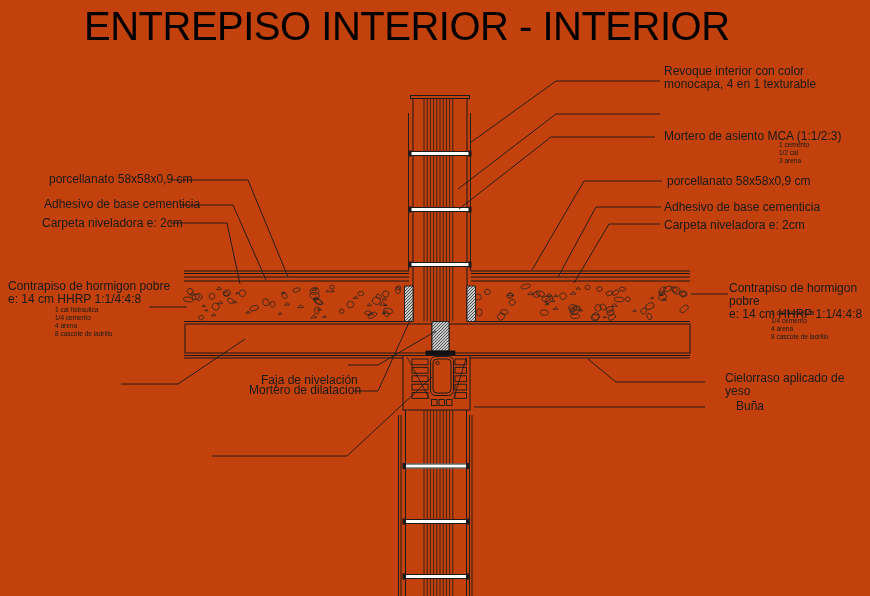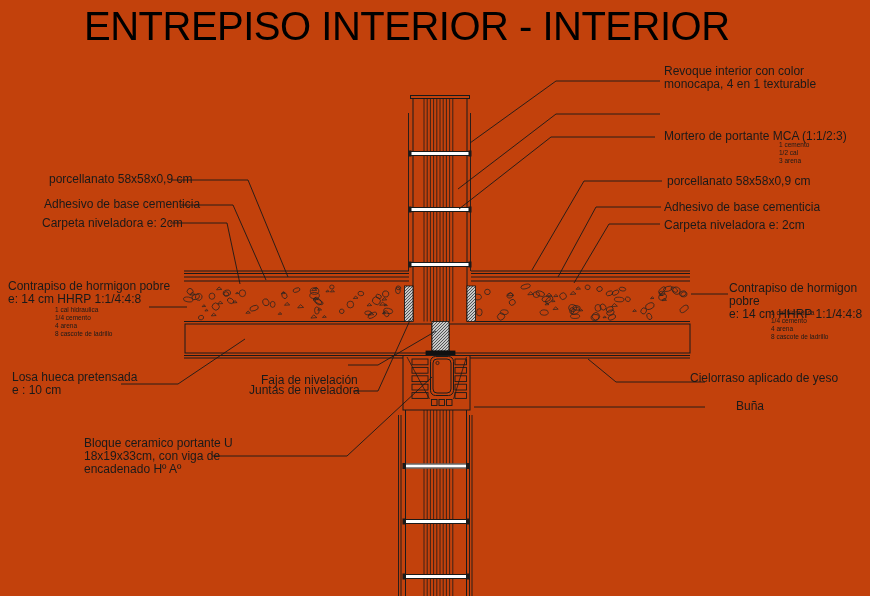--- a/index.html
+++ b/index.html
@@ -304,21 +304,21 @@
       <polyline points="348,365 378,365 436,331"></polyline>
       <polyline points="353,391 378,391 411,318"></polyline>
       <polyline points="212,456 347,456 432,377"></polyline>
     </g>
   </svg>
 
   <div class="title">ENTREPISO INTERIOR - INTERIOR</div>
 
   <div class="lbl" style="left:664px;top:65px">Revoque interior con color
 monocapa, 4 en 1 texturable</div>
-  <div class="lbl" style="left:664px;top:130px">Mortero de portante MCA (1:1/2:3)</div>
+  <div class="lbl" style="left:664px;top:130px">Mortero de asiento MCA (1:1/2:3)</div>
   <div class="mix" style="left:779px;top:141px">
     <div>1 cemento</div>
     <div>1/2 cal</div>
     <div>3 arena</div>
   </div>
 
   <div class="lbl" style="left:49px;top:173px">porcellanato 58x58x0,9 cm</div>
   <div class="lbl" style="left:44px;top:198px">Adhesivo de base cementicia</div>
   <div class="lbl" style="left:42px;top:217px">Carpeta niveladora e: 2cm</div>
 
@@ -337,22 +337,17 @@
 
   <div class="lbl" style="left:729px;top:282px">Contrapiso de hormigon pobre
 e: 14 cm HHRP 1:1/4:4:8</div>
   <div class="mix" style="left:771px;top:309px">
     <div>1 cal hidraulica</div>
     <div>1/4 cemento</div>
     <div>4 arena</div>
     <div>8 cascote de ladrillo</div>
   </div>
 
-  <div class="lbl" style="left:12px;top:371px">Losa hueca pretensada
-e : 10 cm</div>
   <div class="lbl" style="left:261px;top:374px">Faja de nivelación</div>
-  <div class="lbl" style="left:249px;top:384px">Juntas de niveladora</div>
-  <div class="lbl" style="left:690px;top:372px">Cielorraso aplicado de yeso</div>
+  <div class="lbl" style="left:249px;top:384px">Mortero de dilatacion</div>
+  <div class="lbl" style="left:725px;top:372px">Cielorraso aplicado de yeso</div>
   <div class="lbl" style="left:736px;top:400px">Buña</div>
-  <div class="lbl" style="left:84px;top:437px">Bloque ceramico portante U
-18x19x33cm, con viga de
-encadenado Hº Aº</div>
 </div>
 
 </body></html>

